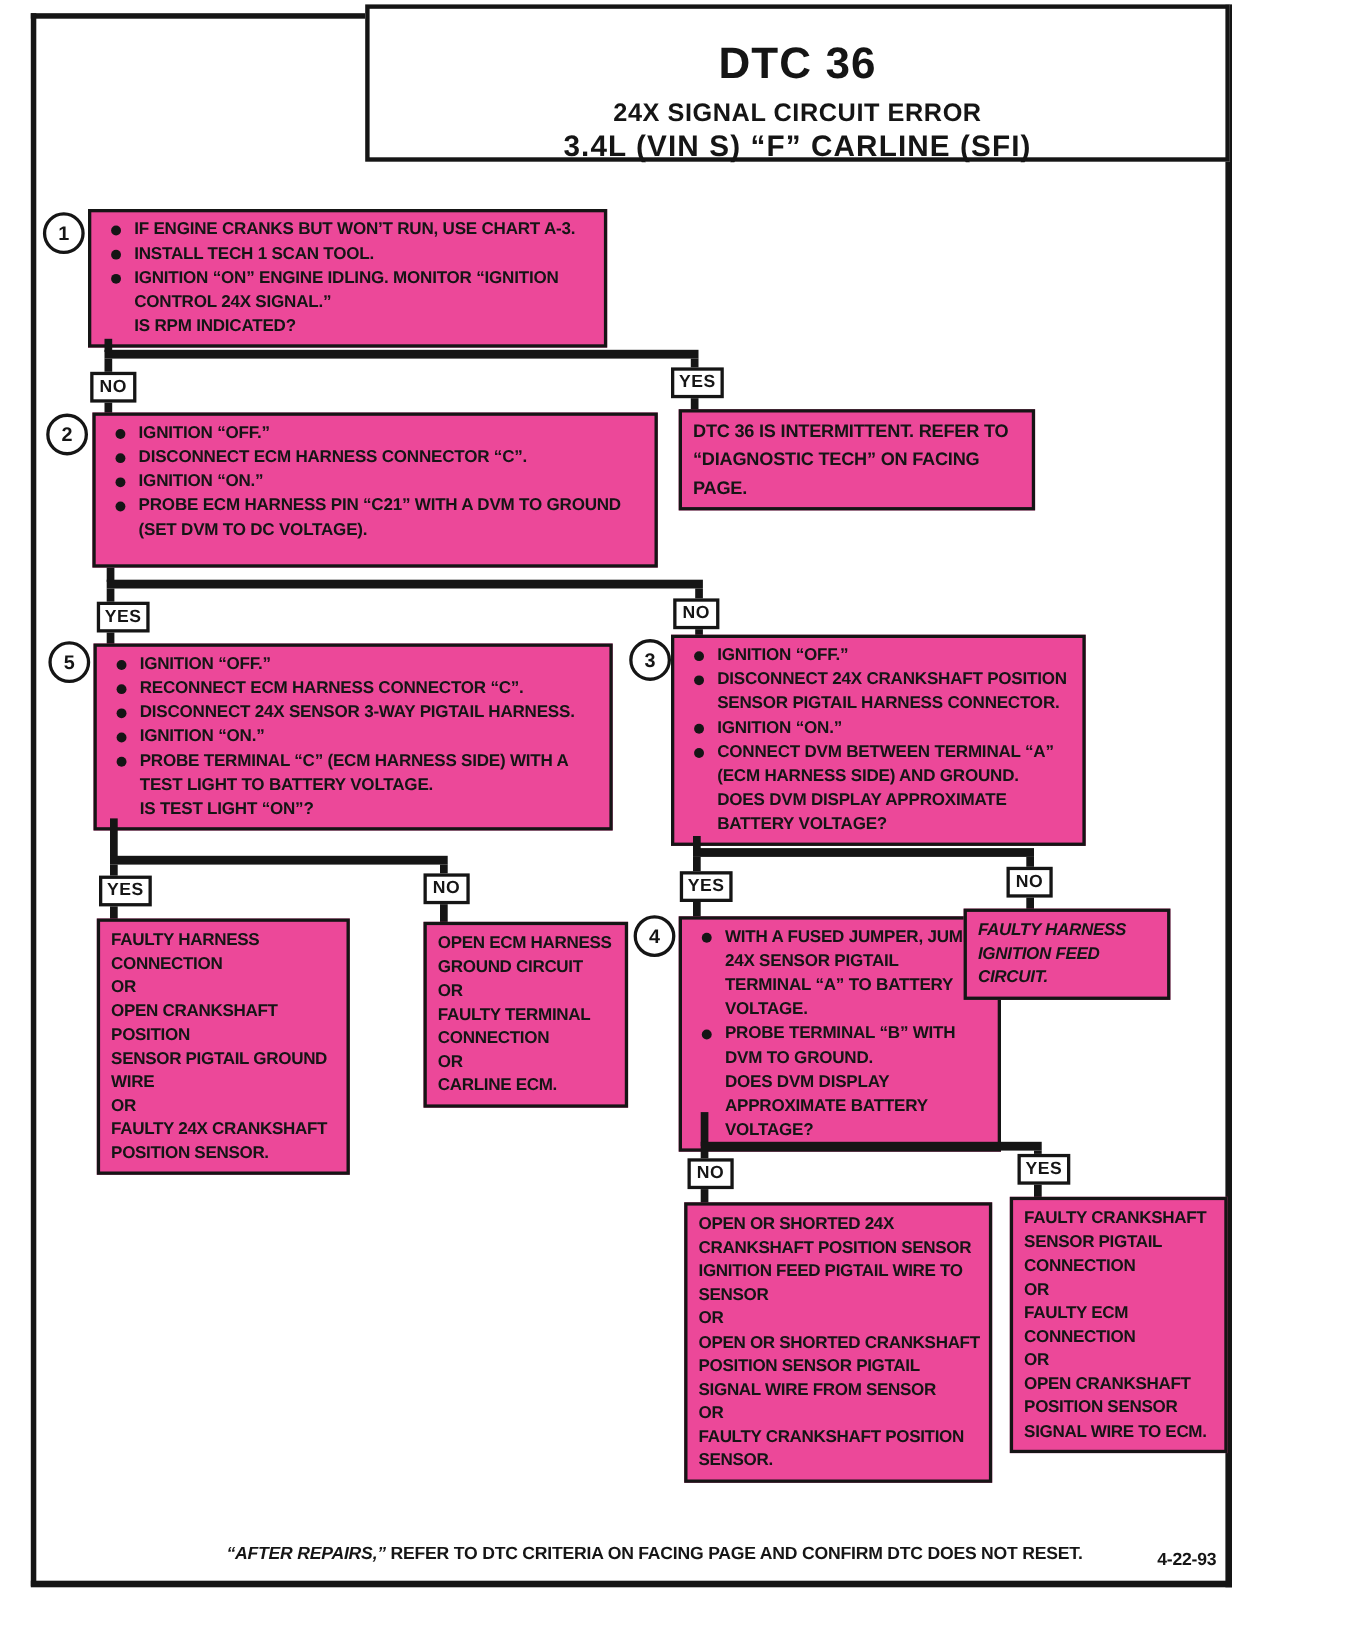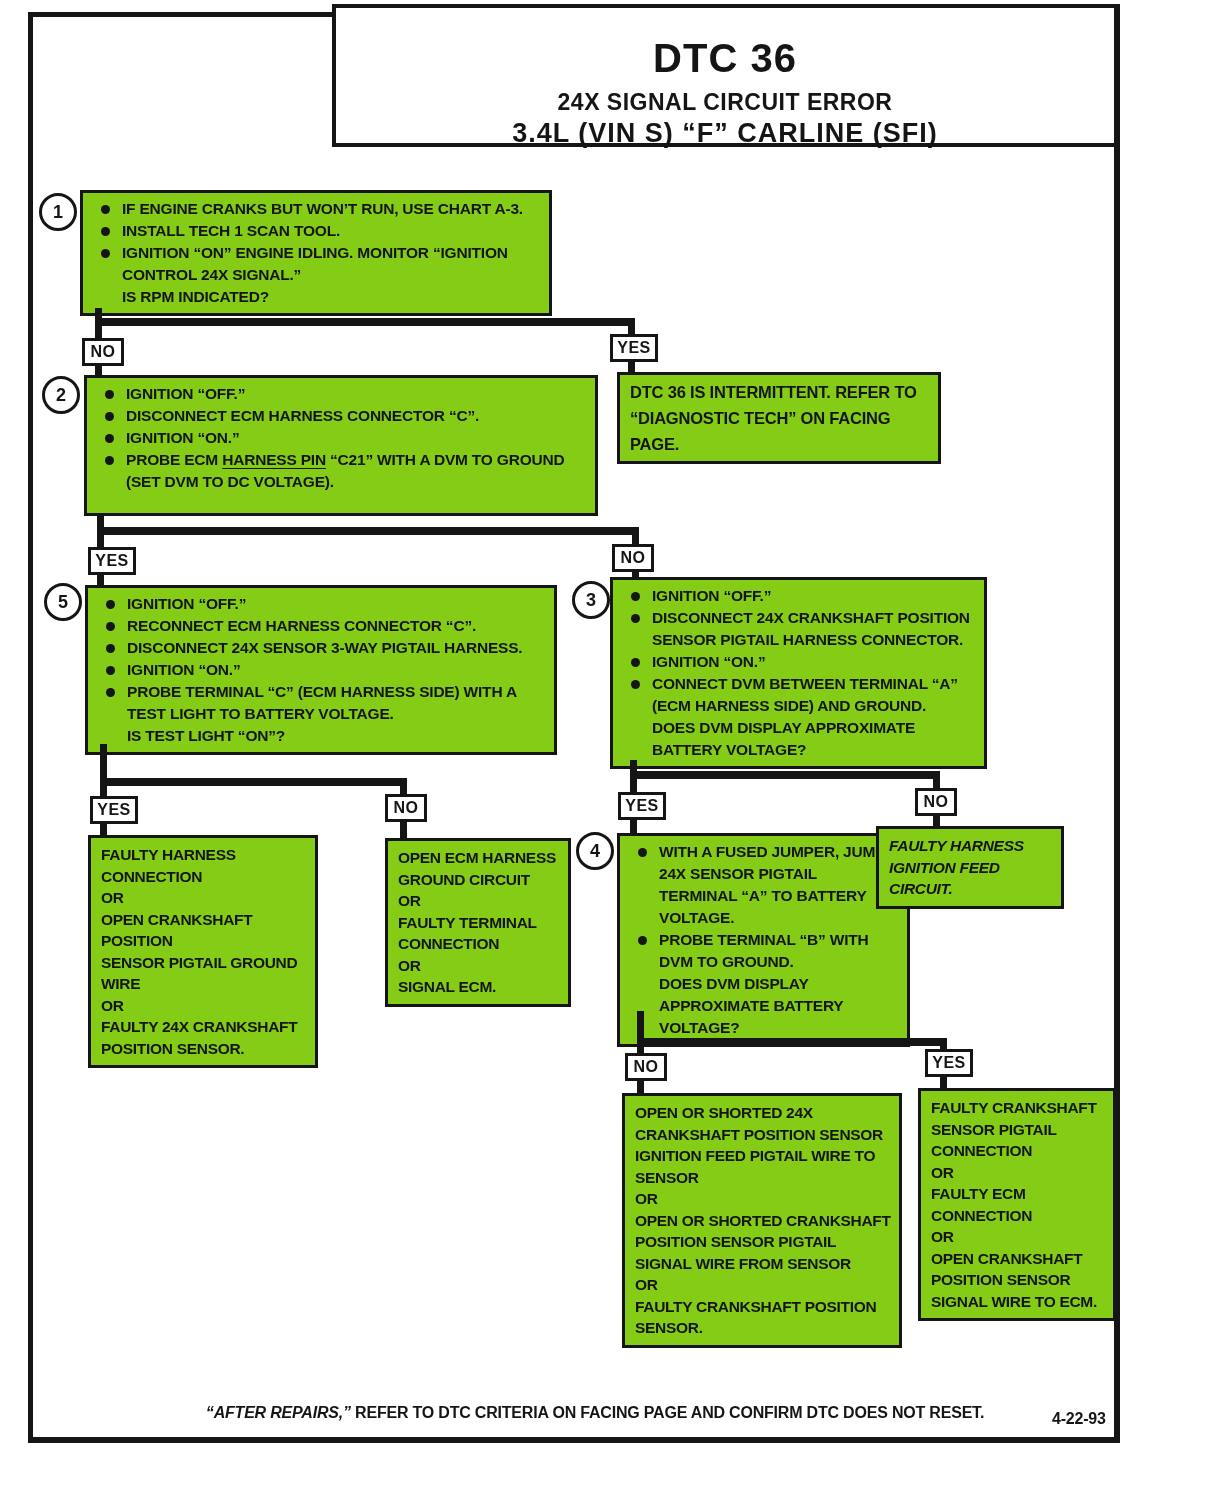--- a/index.html
+++ b/index.html
@@ -2,38 +2,38 @@
 <html><head>
 <meta charset="utf-8">
 <style>
   html,body { margin:0; padding:0; background:#ffffff; }
   .canvas {
     position:relative; width:1232px; height:1488px; background:#ffffff;
     font-family:"Liberation Sans", sans-serif; font-weight:bold; color:#151515;
     overflow:hidden;
   }
   .line { position:absolute; background:#151515; }
-  .box  { position:absolute; border:3px solid #151515; background:#84cc16; box-sizing:border-box; }
+  .box  { position:absolute; border:3px solid #151515; background:#ec4899; box-sizing:border-box; }
   .title-box { position:absolute; border:4px solid #151515; background:#ffffff; box-sizing:border-box; text-align:center; }
   .dtc  { font-size:40px; letter-spacing:1px; margin-top:28px; }
   .sub  { font-size:23px; margin-top:8px; letter-spacing:0.5px; }
   .sub2 { font-size:27px; margin-top:2px; letter-spacing:1px; }
   .step { padding:5px 8px 5px 10px; font-size:15.5px; line-height:22px; letter-spacing:-0.2px; }
   .brow { display:flex; }
   .dot  { width:9px; height:9px; border-radius:50%; background:#151515; margin:7px 12px 0 8px; flex:none; }
   .btxt { flex:1; }
   .qrow { margin-left:29px; }
   .result { padding:6px 6px 6px 10px; font-size:15.5px; line-height:21.5px; letter-spacing:-0.3px; }
   .interm { padding:4px 6px 4px 10px; font-size:16.5px; line-height:26px; letter-spacing:-0.2px; }
   .label { position:absolute; border:3px solid #151515; background:#ffffff; box-sizing:border-box;
            display:flex; align-items:center; justify-content:center; font-size:16px; letter-spacing:0.5px; }
   .circle { position:absolute; width:38px; height:38px; border:3px solid #151515; border-radius:50%;
             background:#ffffff; box-sizing:border-box; display:flex; align-items:center; justify-content:center;
             font-size:18px; }
-  .ul { text-decoration:underline; text-underline-offset:3px; }
+  .ul { text-underline-offset:3px; }
   .footer { position:absolute; font-size:16px; letter-spacing:-0.2px; }
   .it { font-style:italic; }
 </style>
 </head>
 <body>
 
 <div class="canvas">
 
   <div class="line" style="left:28px;top:12px;width:304px;height:5px;"></div>
   <div class="line" style="left:28px;top:12px;width:5px;height:1430px;"></div>
@@ -170,21 +170,21 @@
       <div>FAULTY 24X CRANKSHAFT</div>
       <div>POSITION SENSOR.</div>
     </div>
   <div class="box result" style="left:385px;top:838px;width:186px;min-height:155px;">
       <div>OPEN ECM HARNESS</div>
       <div>GROUND CIRCUIT</div>
       <div>OR</div>
       <div>FAULTY TERMINAL</div>
       <div>CONNECTION</div>
       <div>OR</div>
-      <div>SIGNAL ECM.</div>
+      <div>CARLINE ECM.</div>
     </div>
 
   <div class="line" style="left:630px;top:760px;width:7px;height:13px;"></div>
   <div class="line" style="left:630px;top:771px;width:310px;height:8px;"></div>
   <div class="line" style="left:630px;top:779px;width:7px;height:15px;"></div>
   <div class="label" style="left:618px;top:792px;width:48px;height:28px;">YES</div>
   <div class="line" style="left:630px;top:820px;width:7px;height:15px;"></div>
   <div class="line" style="left:933px;top:779px;width:7px;height:11px;"></div>
   <div class="label" style="left:915px;top:788px;width:42px;height:28px;">NO</div>
   <div class="line" style="left:933px;top:816px;width:7px;height:12px;"></div>

